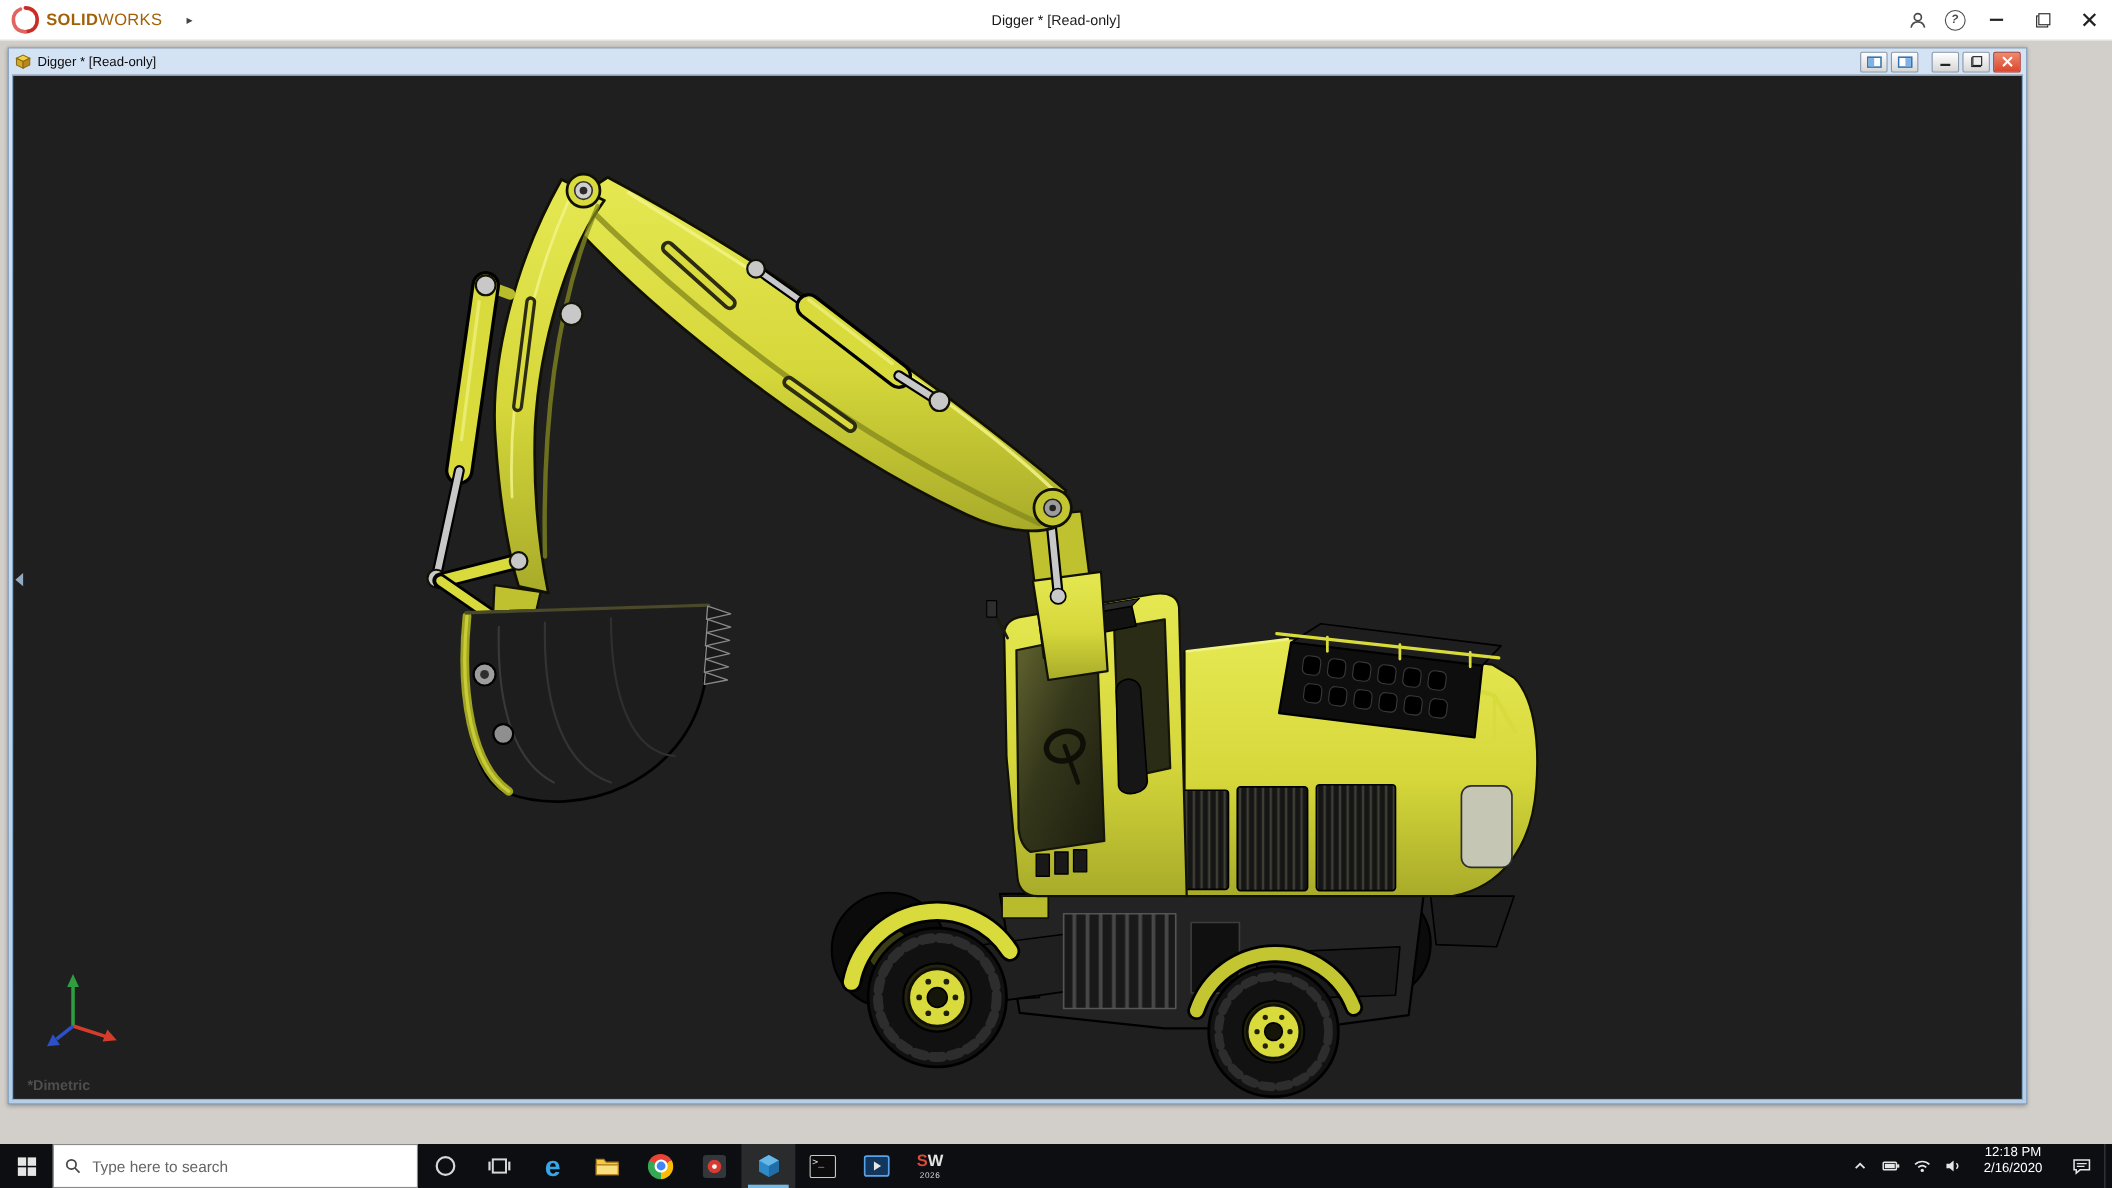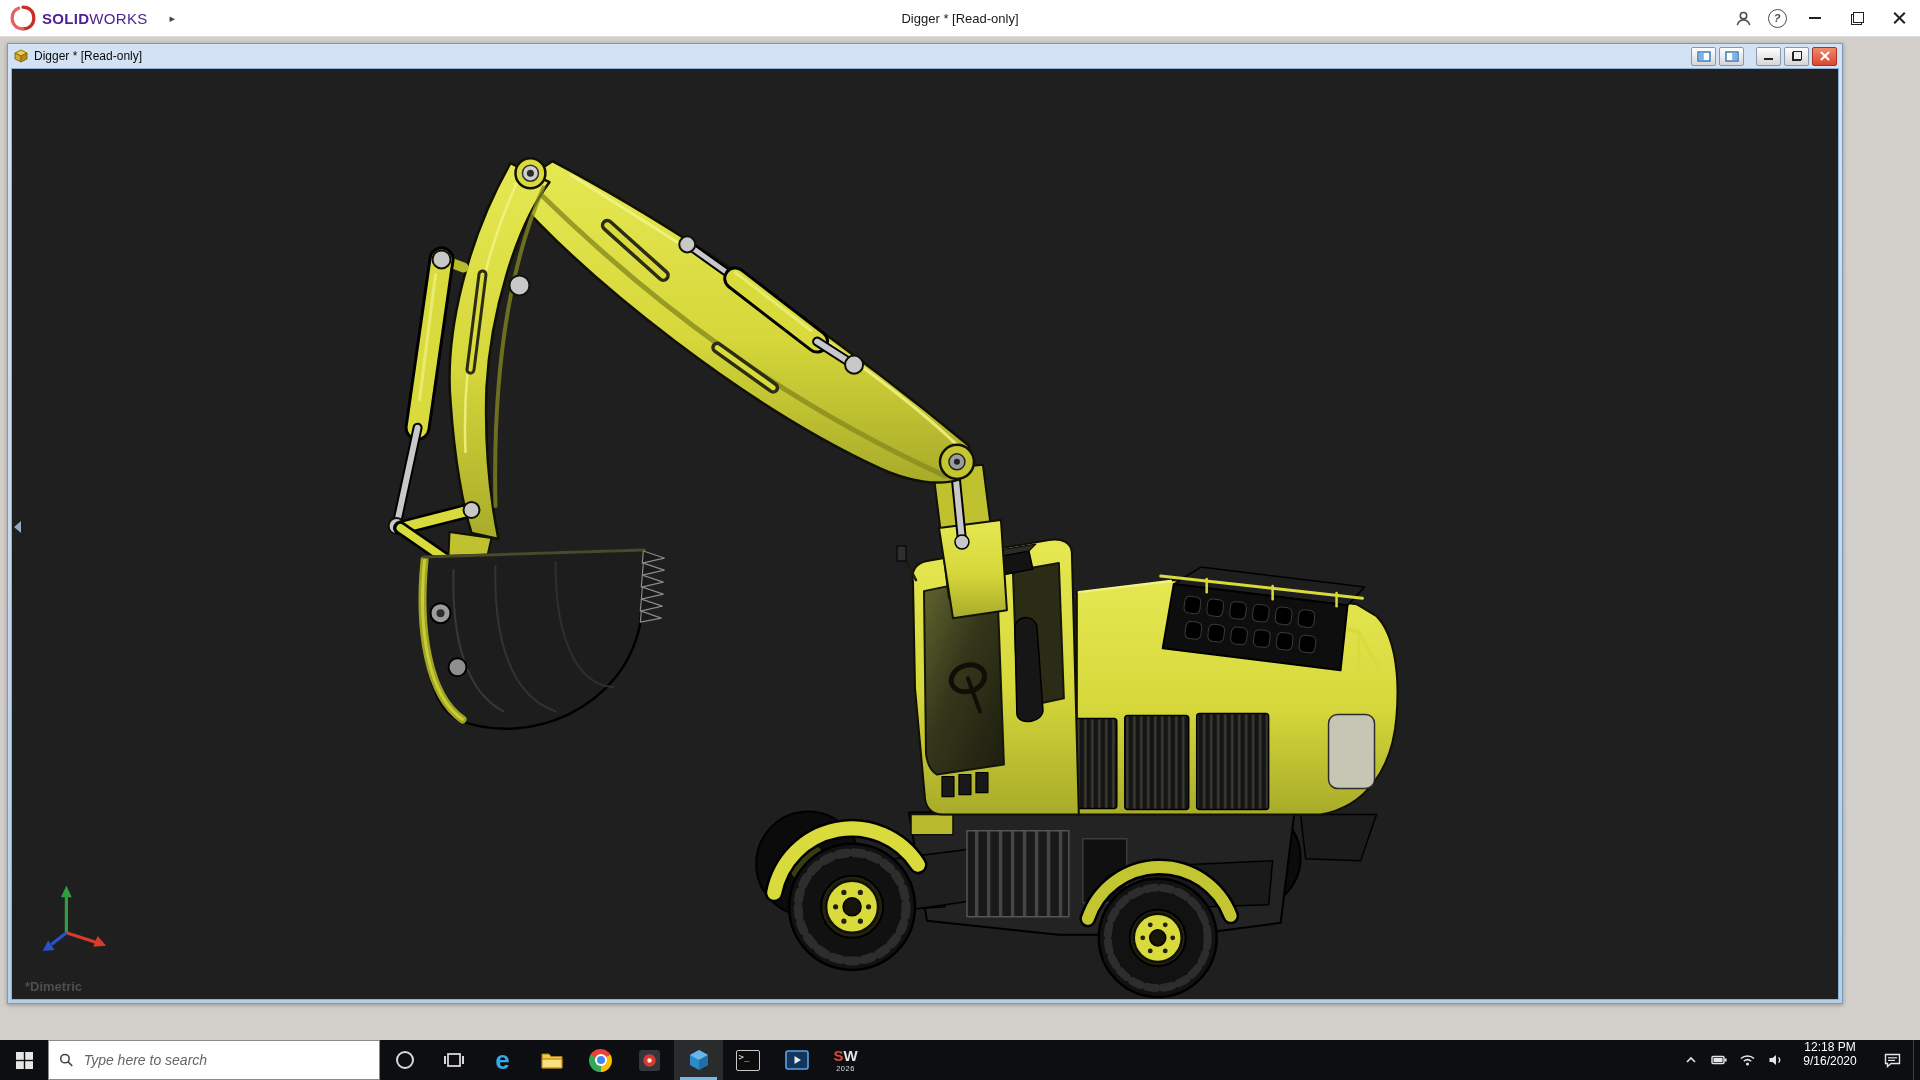--- a/index.html
+++ b/index.html
@@ -3,21 +3,21 @@
 <meta charset="utf-8">
 <style>
   html,body{margin:0;padding:0;background:#333;}
   .screen{position:relative;width:1920px;height:1080px;overflow:hidden;
     font-family:"Liberation Sans",sans-serif;background:#d2cfca;-webkit-font-smoothing:antialiased;}
 
   
   .app-titlebar{position:absolute;top:0;left:0;right:0;height:36px;background:#ffffff;
     border-bottom:1px solid #dcdcdc;display:flex;align-items:center;z-index:30;}
   .brand{display:flex;align-items:center;padding-left:10px;gap:6px;}
-  .brand-text{font-size:15px;letter-spacing:.3px;color:#4c1d95;}
+  .brand-text{font-size:15px;letter-spacing:.3px;color:#a16207;}
   .brand-text b{font-weight:800;}
   .flyout{margin-left:16px;font-size:11px;color:#444;}
   .app-title{position:absolute;left:0;right:0;text-align:center;font-size:13px;color:#1a1a1a;pointer-events:none;}
   .app-controls{margin-left:auto;display:flex;align-items:center;height:100%;}
   .acc-btn{width:34px;height:100%;display:flex;align-items:center;justify-content:center;}
   .help-circle{width:17px;height:17px;border:1.6px solid #4a4a4a;border-radius:50%;
     display:flex;align-items:center;justify-content:center;font-size:11px;font-weight:bold;color:#4a4a4a;}
   .wbtn{width:42px;height:100%;display:flex;align-items:center;justify-content:center;}
   .g-min{width:12px;height:2px;background:#222;}
   .g-restore{position:relative;width:13px;height:13px;}
@@ -56,21 +56,21 @@
   .triad{position:absolute;left:20px;bottom:34px;width:86px;height:86px;}
   .view-label{position:absolute;left:13px;bottom:5px;font-size:13px;font-weight:bold;color:#4e4e4e;}
   .fm-arrow{position:absolute;left:2px;top:452px;width:0;height:0;
     border-top:6px solid transparent;border-bottom:6px solid transparent;border-right:7px solid #93abc0;}
 
   
   .taskbar{position:absolute;left:0;right:0;bottom:0;height:40px;background:#0c0e11;
     display:flex;align-items:stretch;z-index:40;}
   .tb-start{width:48px;display:flex;align-items:center;justify-content:center;}
   .tb-search{width:332px;background:#ffffff;display:flex;align-items:center;gap:8px;padding:0 10px;border:1px solid #8a8a8a;box-sizing:border-box;}
-  .tb-search input{border:none;outline:none;font-size:14px;color:#333;width:100%;background:transparent;font-family:"Liberation Sans",sans-serif;font-style:italic;}
+  .tb-search input{border:none;outline:none;font-size:14px;color:#333;width:100%;background:transparent;font-family:"Liberation Sans",sans-serif;}
   .tb-search input::placeholder{color:#656565;}
   .tb-slot{width:49px;display:flex;align-items:center;justify-content:center;position:relative;}
   .tb-slot.active{background:rgba(255,255,255,.12);}
   .tb-slot.active:after{content:"";position:absolute;left:6px;right:6px;bottom:0;height:3px;background:#76b9e2;}
   .edge-glyph{font-size:26px;font-weight:bold;color:#37a7e8;line-height:1;}
   .cmd-box{position:relative;width:22px;height:19px;background:#0c0c0c;border:1.5px solid #c9c9c9;border-radius:2px;}
   .cmd-glyph{position:absolute;left:2px;top:1px;font-family:"DejaVu Sans Mono",monospace;font-size:9px;color:#e8e8e8;}
   .sw2020{display:flex;flex-direction:column;align-items:center;line-height:1;}
   .sw2020 .mark{font-size:15px;font-weight:800;}
   .sw2020 .mark .s{color:#d84a3a;}
@@ -504,21 +504,21 @@
         </svg>
       </div>
       <div class="tray-slot">
         <svg width="17" height="16" viewBox="0 0 17 16">
           <path d="M2.5 6 L5.5 6 L9 3 L9 13 L5.5 10 L2.5 10 Z" fill="#e5e5e5"></path>
           <path d="M11.5 5.5 C13.2 7 13.2 9 11.5 10.5" fill="none" stroke="#e5e5e5" stroke-width="1.4"></path>
         </svg>
       </div>
       <div class="tray-clock">
         <div>12:18 PM</div>
-        <div>9/16/2020</div>
+        <div>2/16/2020</div>
       </div>
       <div class="tray-action">
         <svg width="19" height="17" viewBox="0 0 19 17">
           <path d="M2.5 2.5 L16.5 2.5 L16.5 11.5 L8 11.5 L4.5 14.5 L4.5 11.5 L2.5 11.5 Z" fill="none" stroke="#e5e5e5" stroke-width="1.4"></path>
           <line x1="5" y1="5.8" x2="14" y2="5.8" stroke="#e5e5e5" stroke-width="1.2"></line>
           <line x1="5" y1="8.4" x2="12" y2="8.4" stroke="#e5e5e5" stroke-width="1.2"></line>
         </svg>
       </div>
       <div class="show-desktop"></div>
     </div>

